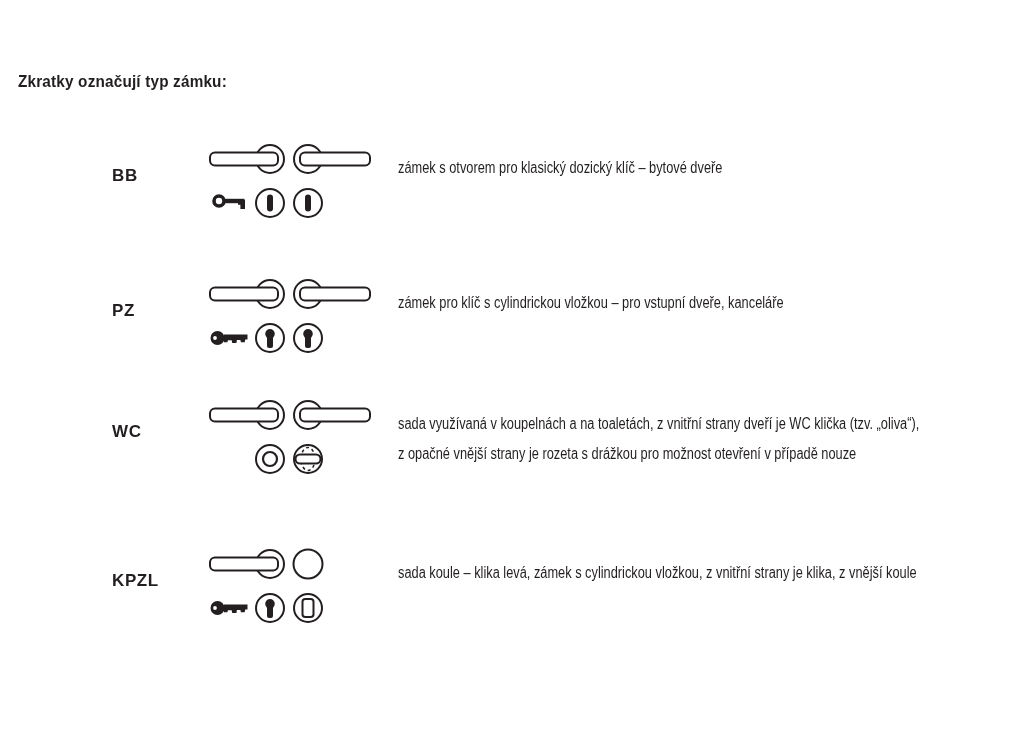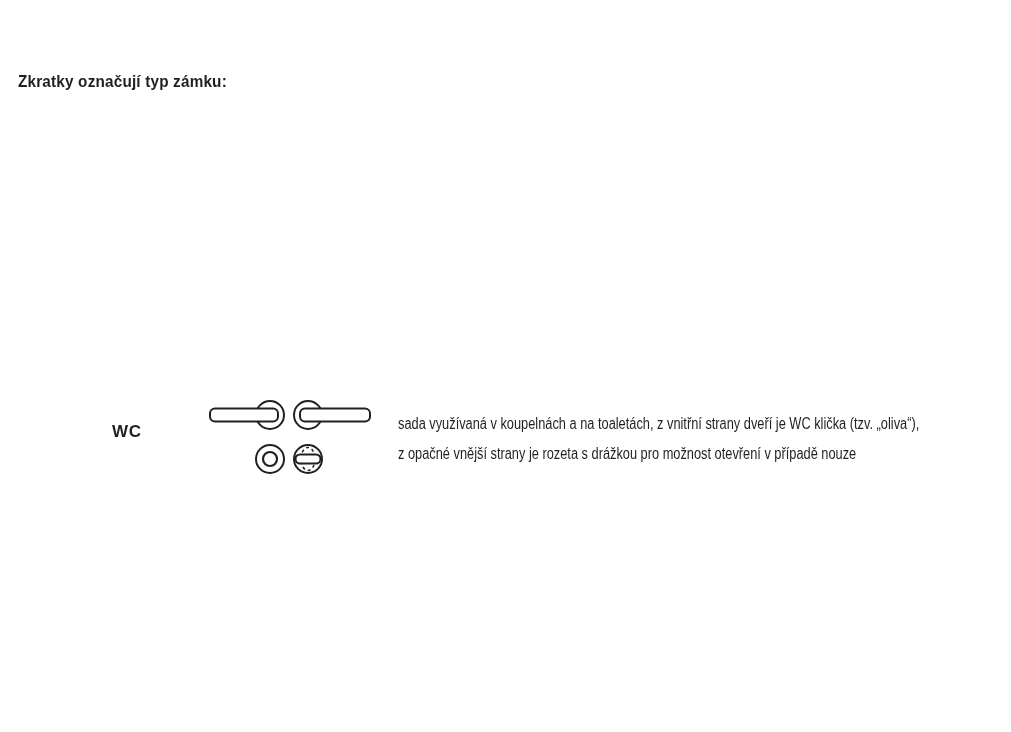--- a/index.html
+++ b/index.html
@@ -106,31 +106,70 @@
       <g id="key-cyl">
         <circle cx="15.5" cy="61" r="7" fill="#231f20" stroke="none"></circle>
         <circle cx="13" cy="61" r="1.9" fill="#ffffff" stroke="none"></circle>
         <path d="M22 57.6 H45.5 V62.4 H43.2 L42.7 65.2 H38.9 L38.4 63 H34.9 L34.4 66 H30.2 L29.7 63.2 H25.9 L25.4 65.2 H22 Z" fill="#231f20" stroke="none"></path>
       </g>
     </defs>
   </svg>
 
   <div class="title">Zkratky označují typ zámku:</div>
 
+  <section class="row" style="top:95px">
+    <div class="code">BB</div>
+    <svg class="icons" viewBox="0 0 175 80">
+      <use href="#lever-left" x="68" y="17"></use>
+      <use href="#lever-right" x="106" y="17"></use>
+      <use href="#key-bit"></use>
+      <use href="#rosette-bb" x="68" y="61"></use>
+      <use href="#rosette-bb" x="106" y="61"></use>
+    </svg>
+    <div class="desc">
+      <span class="line">zámek s otvorem pro klasický dozický klíč – bytové dveře</span>
+    </div>
+  </section>
 
+  <section class="row" style="top:230px">
+    <div class="code">PZ</div>
+    <svg class="icons" viewBox="0 0 175 80">
+      <use href="#lever-left" x="68" y="17"></use>
+      <use href="#lever-right" x="106" y="17"></use>
+      <use href="#key-cyl"></use>
+      <use href="#rosette-pz" x="68" y="61"></use>
+      <use href="#rosette-pz" x="106" y="61"></use>
+    </svg>
+    <div class="desc">
+      <span class="line">zámek pro klíč s cylindrickou vložkou – pro vstupní dveře, kanceláře</span>
+    </div>
+  </section>
 
   <section class="row" style="top:351px">
     <div class="code">WC</div>
     <svg class="icons" viewBox="0 0 175 80">
       <use href="#lever-left" x="68" y="17"></use>
       <use href="#lever-right" x="106" y="17"></use>
       <use href="#rosette-wc-slot" x="68" y="61"></use>
       <use href="#rosette-wc-oliva" x="106" y="61"></use>
     </svg>
     <div class="desc">
       <span class="line">sada využívaná v koupelnách a na toaletách, z vnitřní strany dveří je WC klička (tzv. „oliva“),</span>
       <span class="line">z opačné vnější strany je rozeta s drážkou pro možnost otevření v případě nouze</span>
     </div>
   </section>
 
+  <section class="row" style="top:500px">
+    <div class="code">KPZL</div>
+    <svg class="icons" viewBox="0 0 175 80">
+      <use href="#lever-left" x="68" y="17"></use>
+      <use href="#knob" x="106" y="17"></use>
+      <use href="#key-cyl"></use>
+      <use href="#rosette-pz" x="68" y="61"></use>
+      <use href="#rosette-blind" x="106" y="61"></use>
+    </svg>
+    <div class="desc">
+      <span class="line">sada koule – klika levá, zámek s cylindrickou vložkou, z vnitřní strany je klika, z vnější koule</span>
+    </div>
+  </section>
 
 
 </div>
 
 </body></html>

